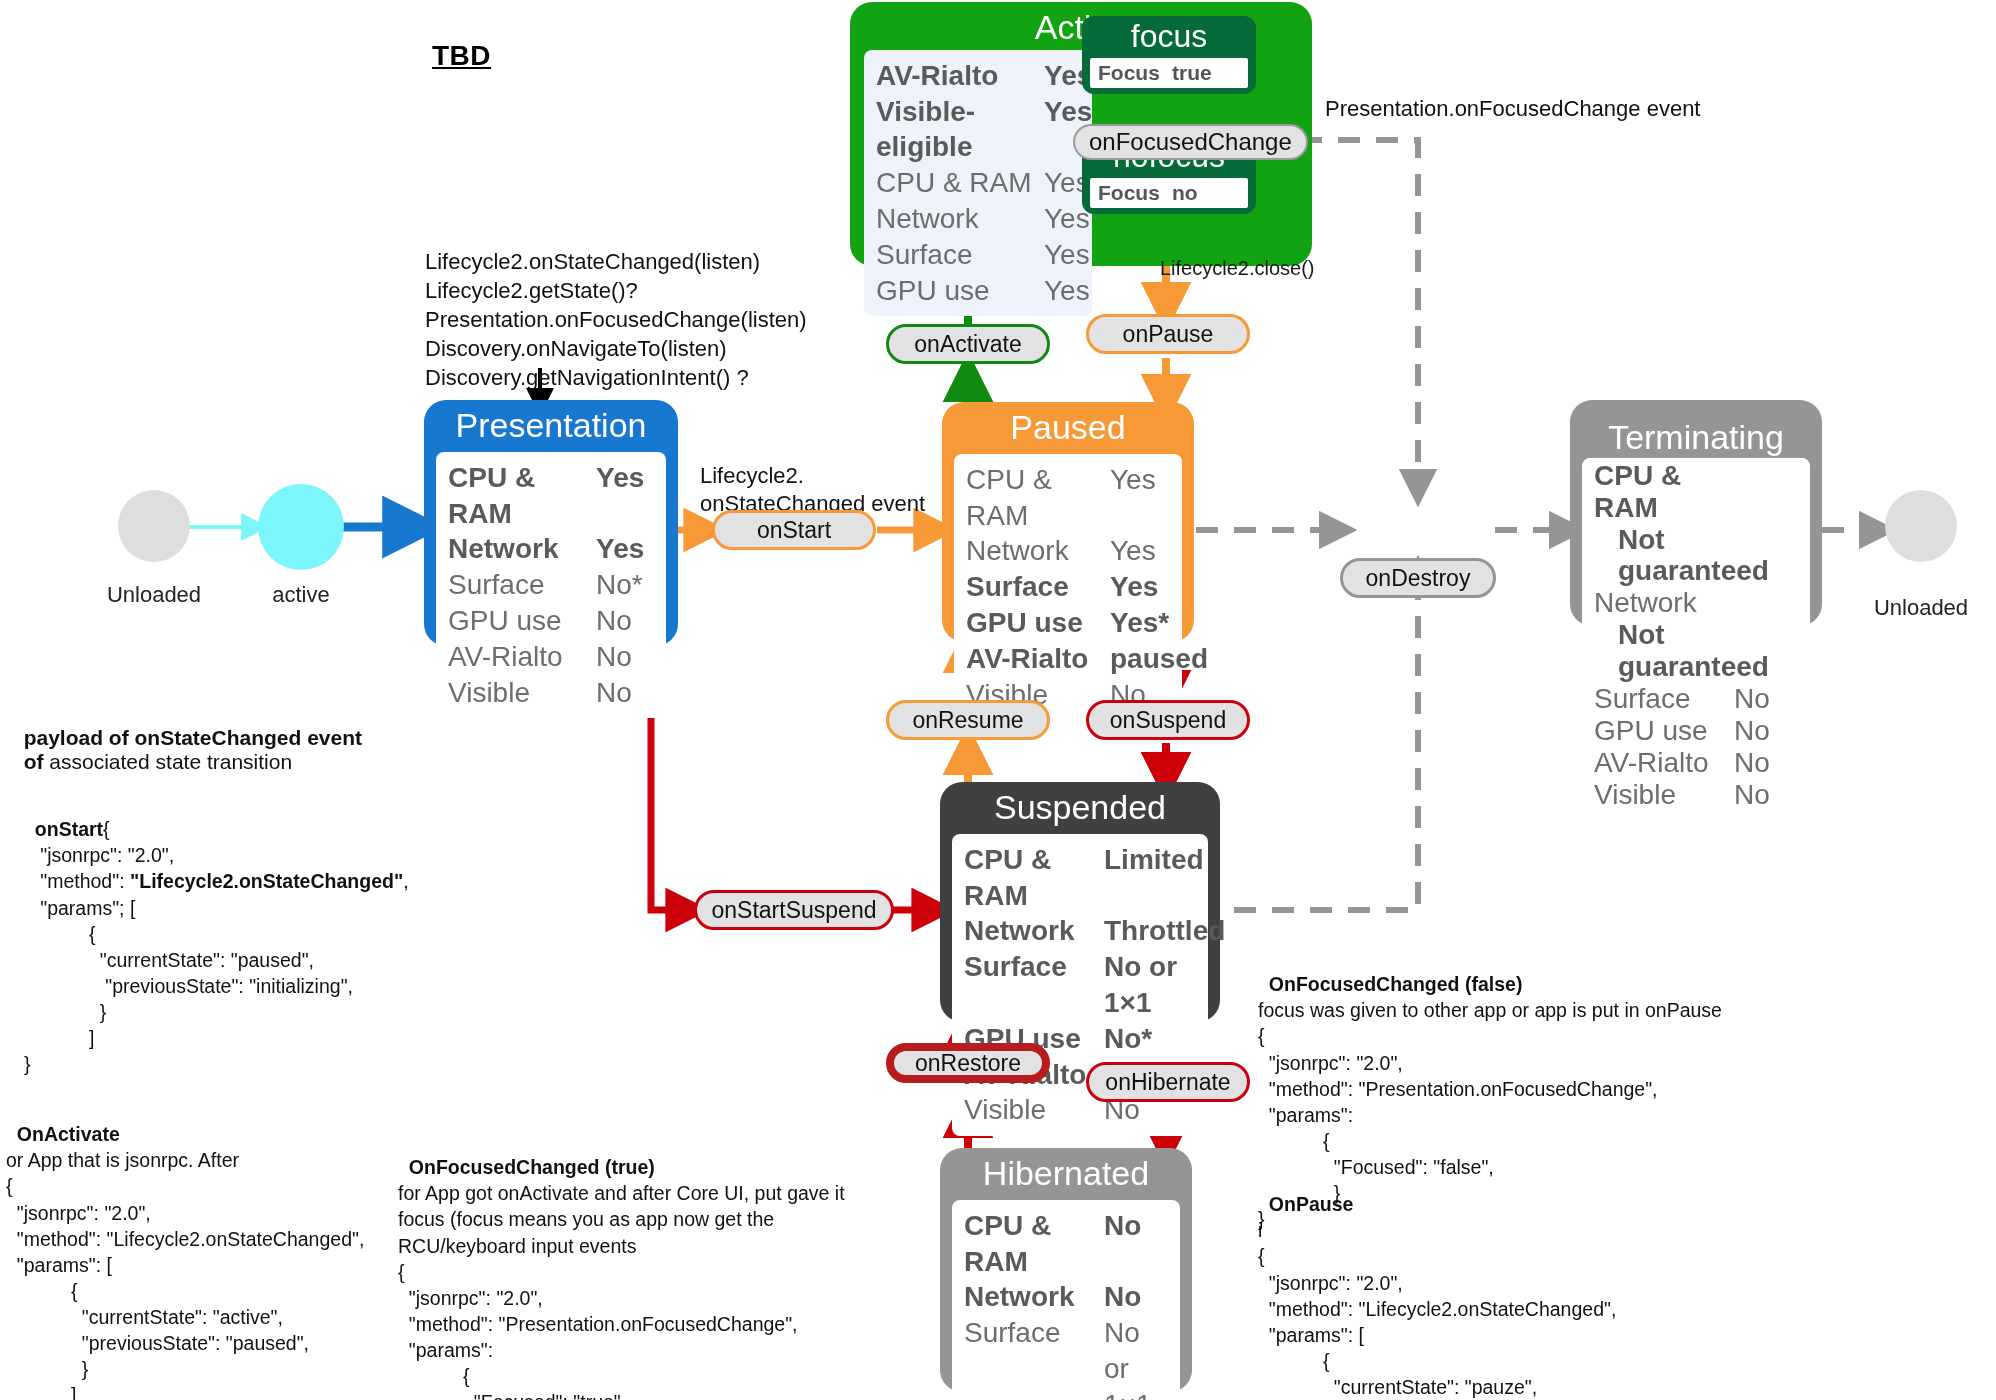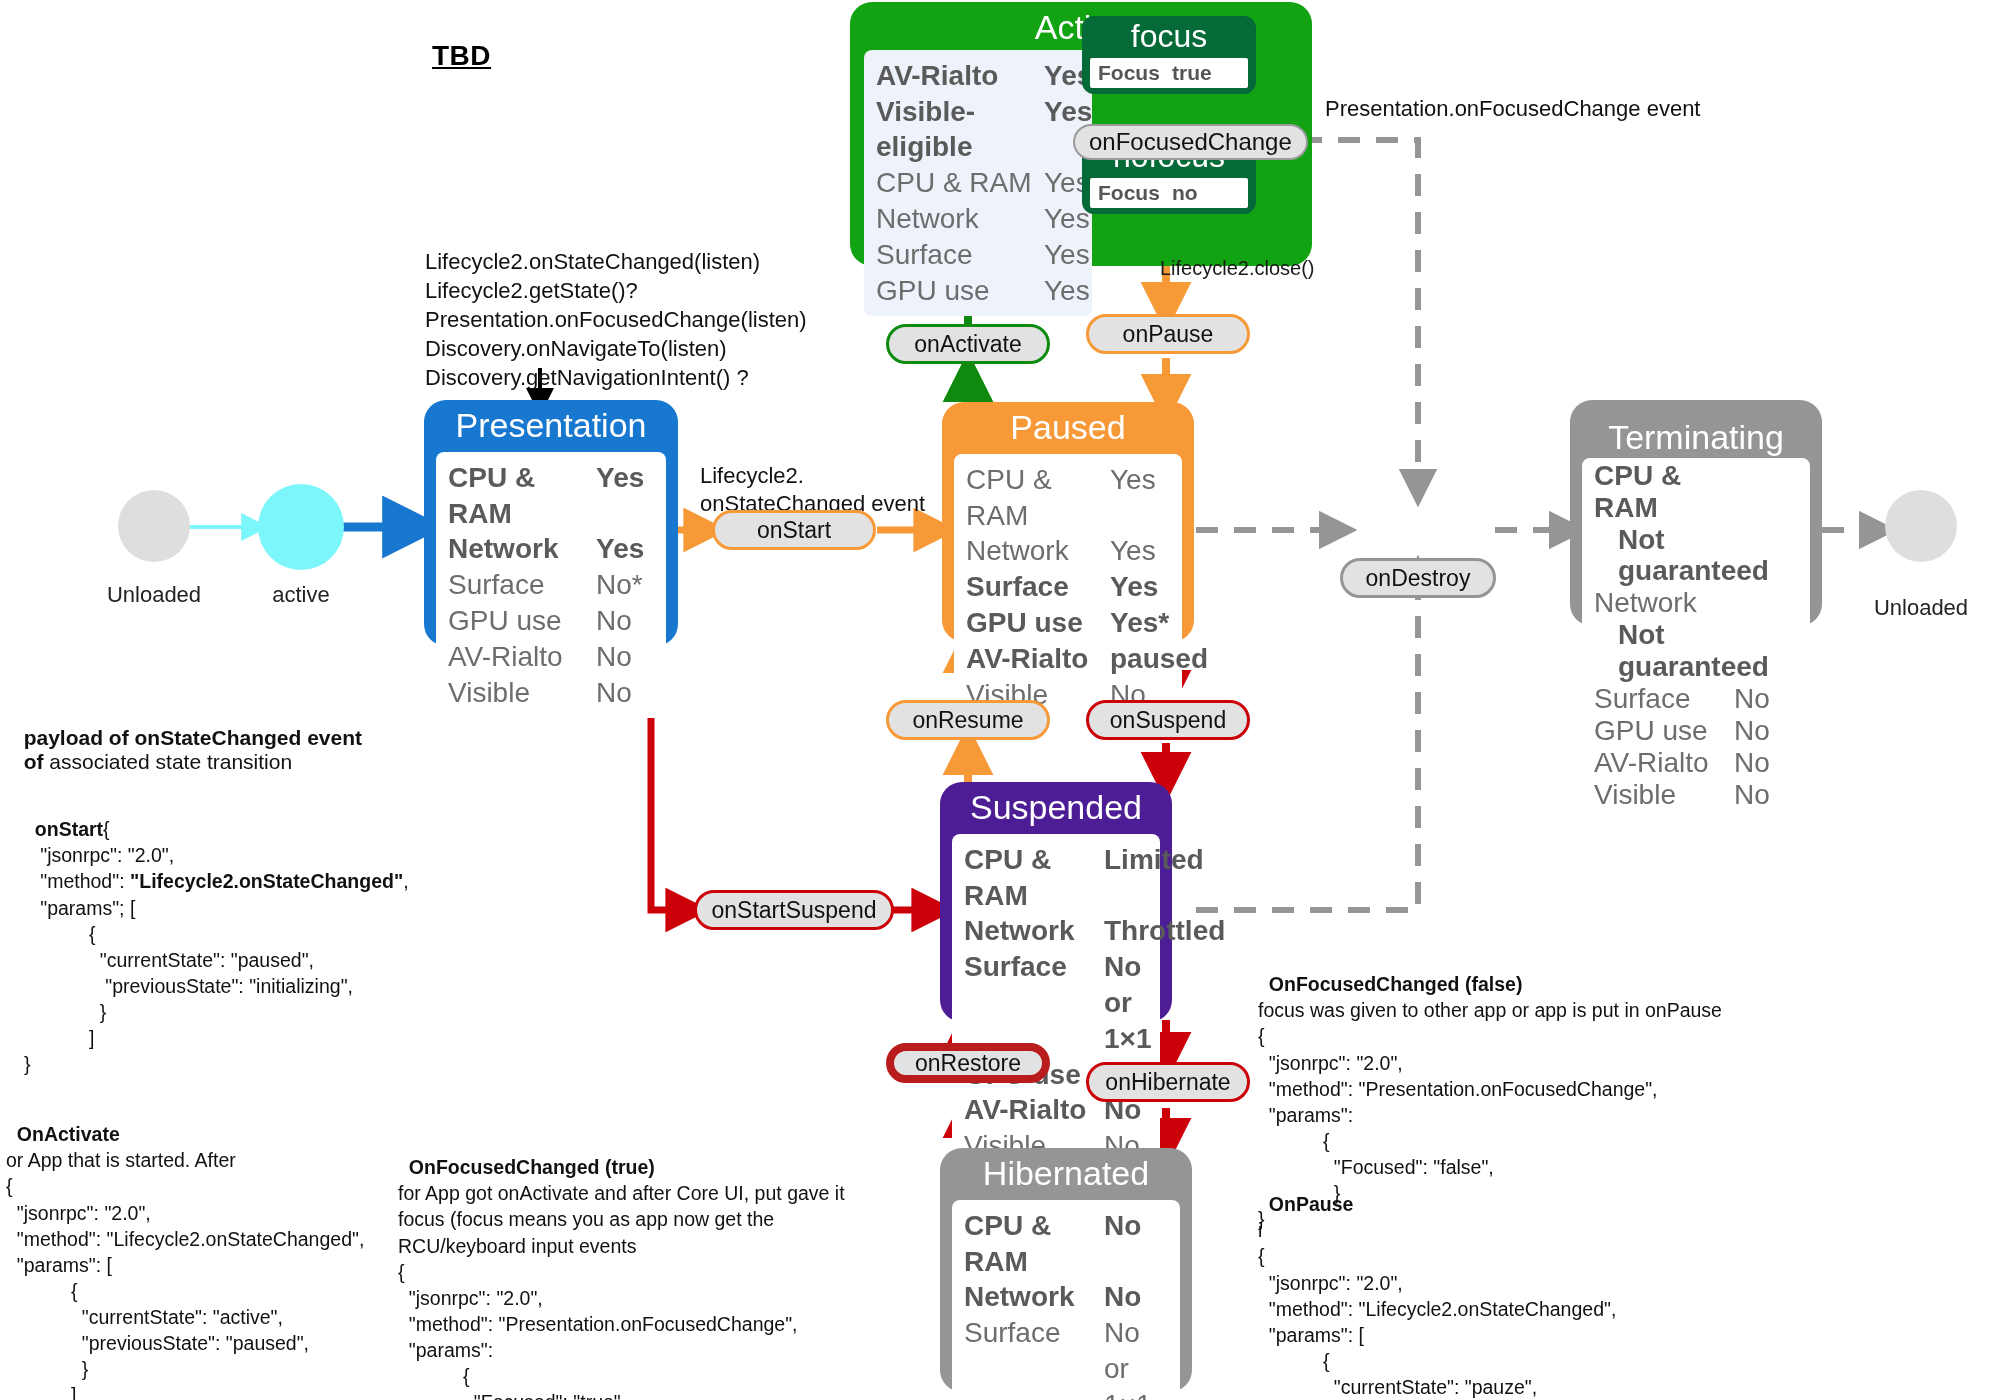--- a/index.html
+++ b/index.html
@@ -278,21 +278,21 @@
       </div>
   </div>
 </div>
 
 <div class="pill" style="left:886px;top:324px;width:164px;border:3px solid #0E8A0E;">onActivate</div>
 <div class="pill" style="left:1086px;top:314px;width:164px;border:3px solid #F79937;">onPause</div>
 
 <div class="pill" style="left:886px;top:700px;width:164px;border:3px solid #F79937;">onResume</div>
 <div class="pill" style="left:1086px;top:700px;width:164px;border:3px solid #CC0008;">onSuspend</div>
 
-<div class="state-box" style="left:940px;top:782px;width:232px;height:240px;background:#4c1d95;">
+<div class="state-box" style="left:940px;top:782px;width:280px;height:240px;background:#404040;">
   <div class="state-title">Suspended</div>
   <div class="attr-panel">
     <div class="attr-row b">
         <span class="k" style="width:140px">CPU &amp; RAM</span>
         <span class="v">Limited</span>
       </div>
     <div class="attr-row b">
         <span class="k" style="width:140px">Network</span>
         <span class="v">Throttled</span>
       </div>
@@ -405,21 +405,21 @@
             {
               "currentState": "paused",
                "previousState": "initializing",
               }
             ]
 }</span>
 </div>
 
 <div class="code" style="left:6px;top:1095px;">
   <b>OnActivate</b>
-<span>or App that is started. After</span>
+<span>or App that is jsonrpc. After</span>
 <span>{
   "jsonrpc": "2.0",
   "method": "Lifecycle2.onStateChanged",
   "params": [
             {
               "currentState": "active",
               "previousState": "paused",
               }
             ]
 }</span></div>

